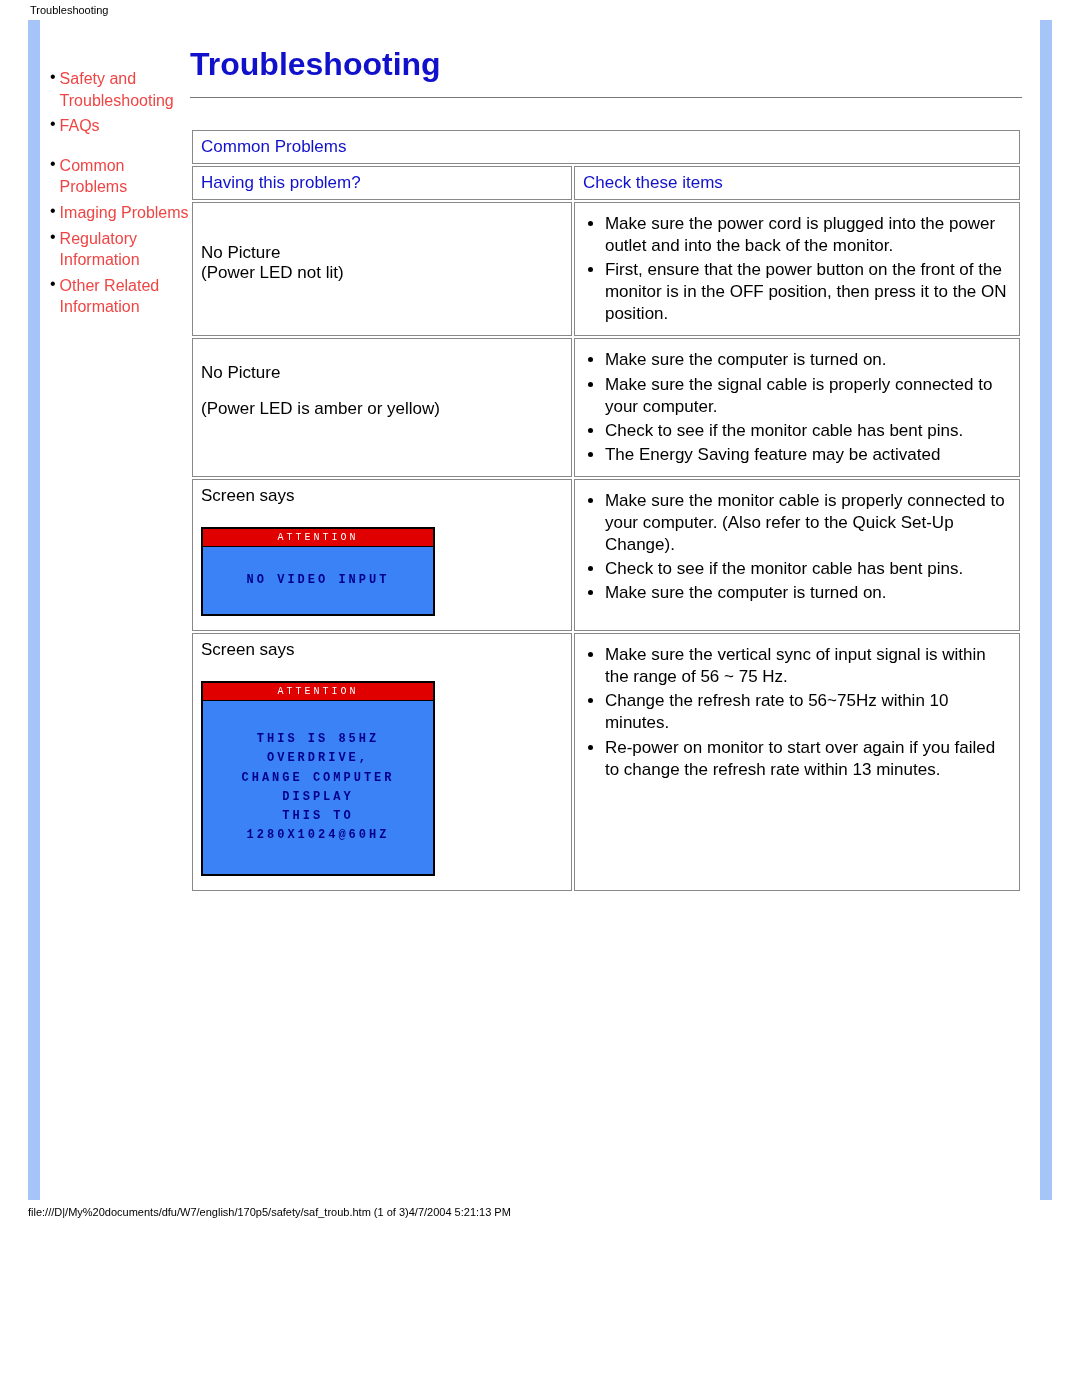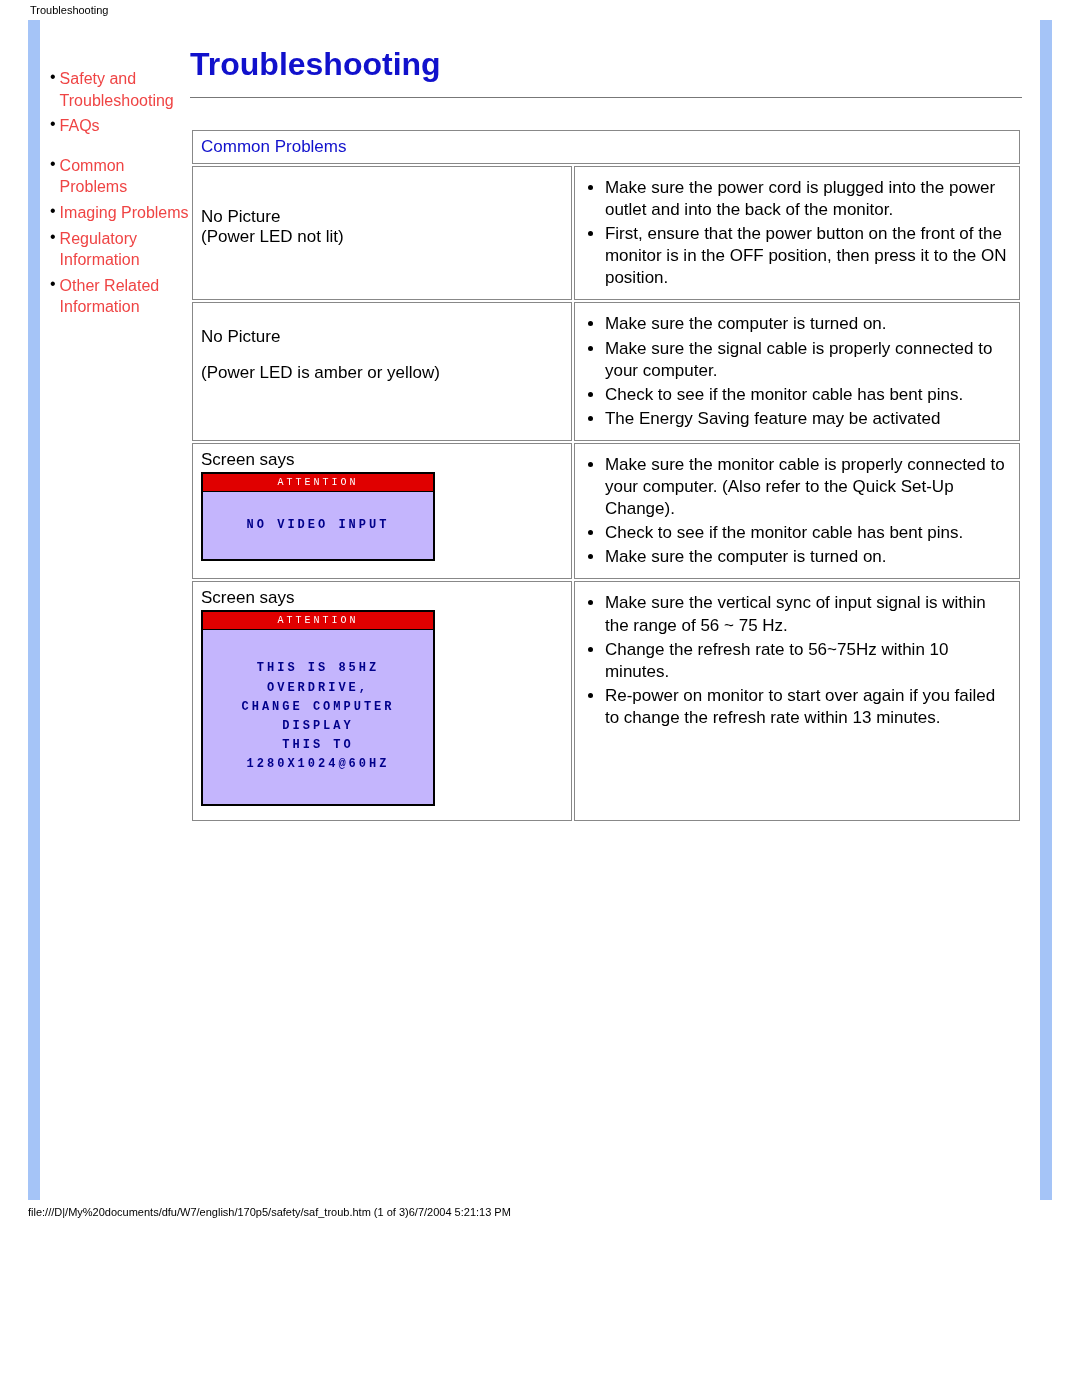--- a/index.html
+++ b/index.html
@@ -13,21 +13,21 @@
 .main{flex:1;padding-right:18px}
 h1.title{font-family:Arial,Helvetica,sans-serif;color:#1111cc;font-size:32px;font-weight:bold;margin:6px 0 14px 0}
 hr.rule{border:none;border-top:1px solid #777;margin:0 0 30px 0}
 .intro{font-size:17px;line-height:1.35;margin-bottom:18px}
 table.problems{border-collapse:separate;border-spacing:2px;width:100%;table-layout:fixed}
 table.problems td,table.problems th{border:1px solid #888;vertical-align:top;padding:6px 8px;font-size:17px;font-weight:normal;text-align:left}
 .section-head{color:#1111cc;font-weight:bold;font-size:17px;padding-left:6px}
 .col-head{color:#1111cc;font-size:17px}
 ul.check{margin:4px 0 4px 22px;padding:0}
 ul.check li{margin-bottom:2px;line-height:1.3}
-.monitor-box{border:2px solid #000;background:#c4b5fd;width:230px;margin:2px 0 8px 0}
+.monitor-box{border:2px solid #000;background:#3b82f6;width:230px;margin:21px 0 8px 0}
 .monitor-attn{background:#e00000;color:#fff;text-align:center;font-family:'Courier New',monospace;font-size:10px;letter-spacing:3px;padding:3px 0;border-bottom:1px solid #000}
 .monitor-body{color:#00008b;text-align:center;font-family:'Courier New',monospace;font-size:12px;letter-spacing:3px;padding:24px 6px;font-weight:bold;line-height:1.6}
 .monitor-body.small{padding:29px 6px}
 .footer{font-size:11px;padding:6px 0 6px 28px;color:#000}
 </style>
 </head>
 <body>
 
 <div class="header-bar">Troubleshooting</div>
 
@@ -66,20 +66,24 @@
       <hr class="rule">
 
       <table class="problems">
         <colgroup>
             <col style="width:46%">
             <col style="width:54%">
           </colgroup>
         <tbody>
             <tr>
           <td colspan="2" class="section-head">Common Problems</td>
+        </tr>
+        <tr>
+          <td class="col-head">Having this problem?</td>
+          <td class="col-head">Check these items</td>
         </tr>
 
         <tr>
           <td>
             <div style="padding:34px 0">
               <div>No Picture</div>
               <div>(Power LED not lit)</div>
             </div>
           </td>
           <td>
@@ -144,13 +148,13 @@
               <li>Re-power on monitor to start over again if you failed to change the refresh rate within 13 minutes.</li>
             </ul>
           </td>
         </tr>
       </tbody>
         </table>
     </div>
   </div>
 </div>
 
-<div class="footer">file:///D|/My%20documents/dfu/W7/english/170p5/safety/saf_troub.htm (1 of 3)6/7/2004 5:21:13 PM</div>
+<div class="footer">file:///D|/My%20documents/dfu/W7/english/170p5/safety/saf_troub.htm (1 of 3)4/7/2004 5:21:13 PM</div>
 
 </body></html>

